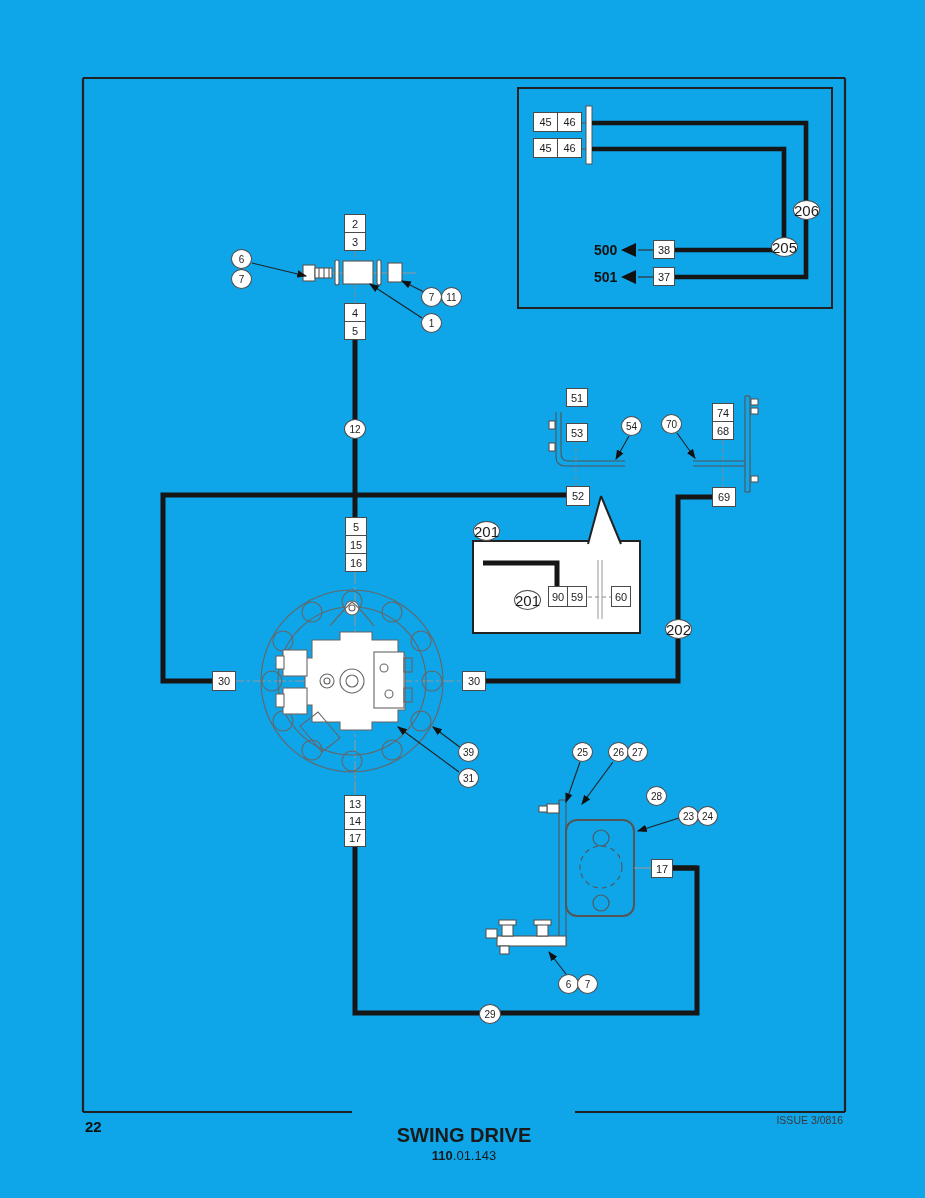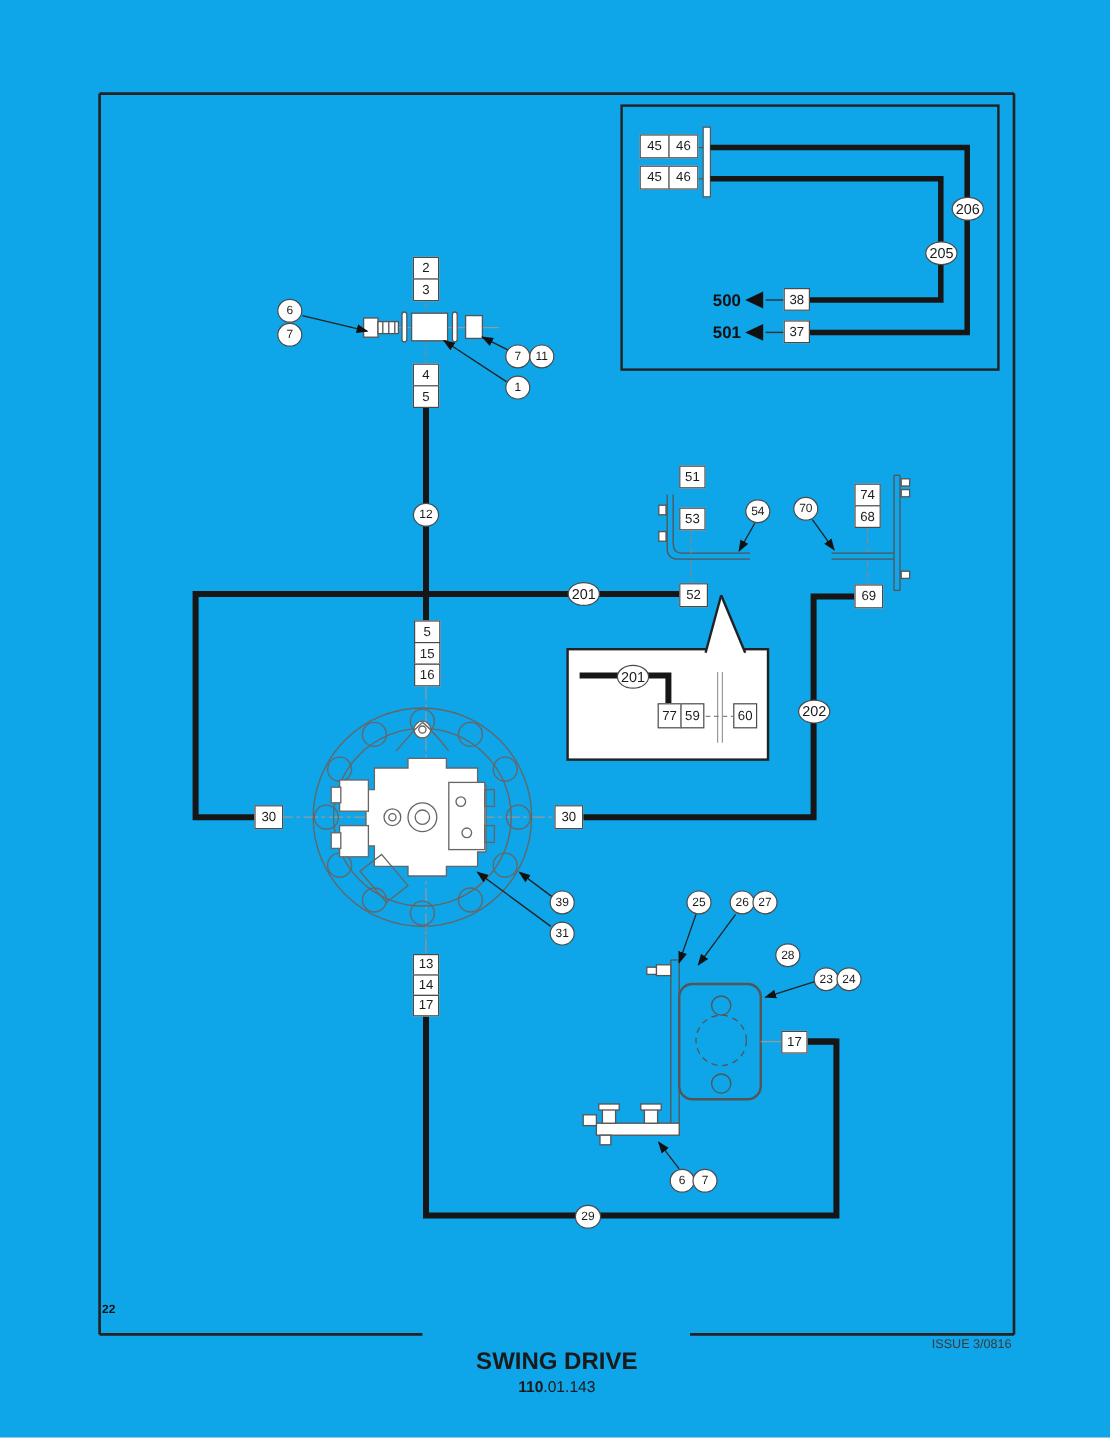--- a/index.html
+++ b/index.html
@@ -5,32 +5,32 @@
   html,body{margin:0;padding:0;background:#e8e8e4;}
   #page{position:relative;width:925px;height:1198px;background:#0ea5e9;margin:0 auto;
         font-family:"Liberation Sans",sans-serif;overflow:hidden;}
   svg{position:absolute;left:0;top:0;}
   .nbox{position:absolute;box-sizing:border-box;background:#fff;border:1px solid #4a4a4a;
         display:flex;align-items:center;justify-content:center;
         font-size:11px;color:#1c1c1c;z-index:3;}
   .ncirc{position:absolute;box-sizing:border-box;background:#fff;border:1px solid #4a4a4a;
         border-radius:50%;display:flex;align-items:center;justify-content:center;
         font-size:10px;color:#1c1c1c;z-index:3;}
-  .ncirc.big{font-size:12px;}
+  .ncirc.big{font-size:15px;margin-top:36px;}
   .ptxt{position:absolute;font-weight:bold;font-size:14px;color:#111;z-index:3;}
   .tri-left{position:absolute;width:0;height:0;border-top:7px solid transparent;
         border-bottom:7px solid transparent;border-right:15px solid #111;z-index:3;}
   .title{position:absolute;left:330px;top:1089px;width:268px;text-align:center;
         font-size:31px;font-weight:bold;color:#1a1a1a;letter-spacing:.5px;z-index:4;background:transparent;}
   .subtitle{position:absolute;left:314px;top:1124px;width:300px;text-align:center;
         font-size:20px;font-weight:bold;color:#1a1a1a;z-index:4;}
   .code{position:absolute;left:314px;top:1148px;width:300px;text-align:center;
         font-size:13px;color:#1a1a1a;z-index:4;}
   .code b{font-weight:bold;}
-  .pagenum{position:absolute;left:85px;top:1086px;font-size:10px;font-weight:bold;color:#111;z-index:4;}
+  .pagenum{position:absolute;left:85px;top:1118px;font-size:15px;font-weight:bold;color:#111;z-index:4;}
   .issue{position:absolute;left:730px;top:1114px;width:113px;text-align:right;
         font-size:10.5px;color:#3a3a3a;z-index:4;}
 </style>
 </head>
 <body>
 
 <div id="page">
 
 <svg width="925" height="1198" viewBox="0 0 925 1198">
   <defs>
@@ -241,21 +241,21 @@
 <div class="ncirc" style="left:621px;top:416px;width:21px;height:20px">54</div>
 <div class="nbox" style="left:566px;top:486px;width:24px;height:20px">52</div>
 
 <div class="nbox" style="left:712px;top:403px;width:22px;height:19px">74</div>
 <div class="nbox" style="left:712px;top:421px;width:22px;height:19px">68</div>
 <div class="ncirc" style="left:661px;top:414px;width:21px;height:20px">70</div>
 <div class="nbox" style="left:712px;top:487px;width:24px;height:20px">69</div>
 <div class="ncirc big" style="left:665px;top:583px;width:27px;height:20px">202</div>
 
 <div class="ncirc big" style="left:514px;top:554px;width:27px;height:20px">201</div>
-<div class="nbox" style="left:548px;top:586px;width:20px;height:21px">77</div>
+<div class="nbox" style="left:548px;top:586px;width:20px;height:21px">90</div>
 <div class="nbox" style="left:567px;top:586px;width:20px;height:21px">59</div>
 <div class="nbox" style="left:611px;top:586px;width:20px;height:21px">60</div>
 
 <div class="nbox" style="left:212px;top:671px;width:24px;height:20px">30</div>
 <div class="nbox" style="left:462px;top:671px;width:24px;height:20px">30</div>
 <div class="ncirc" style="left:458px;top:742px;width:21px;height:20px">39</div>
 <div class="ncirc" style="left:458px;top:768px;width:21px;height:20px">31</div>
 
 <div class="nbox" style="left:344px;top:795px;width:22px;height:18px">13</div>
 <div class="nbox" style="left:344px;top:812px;width:22px;height:18px">14</div>

